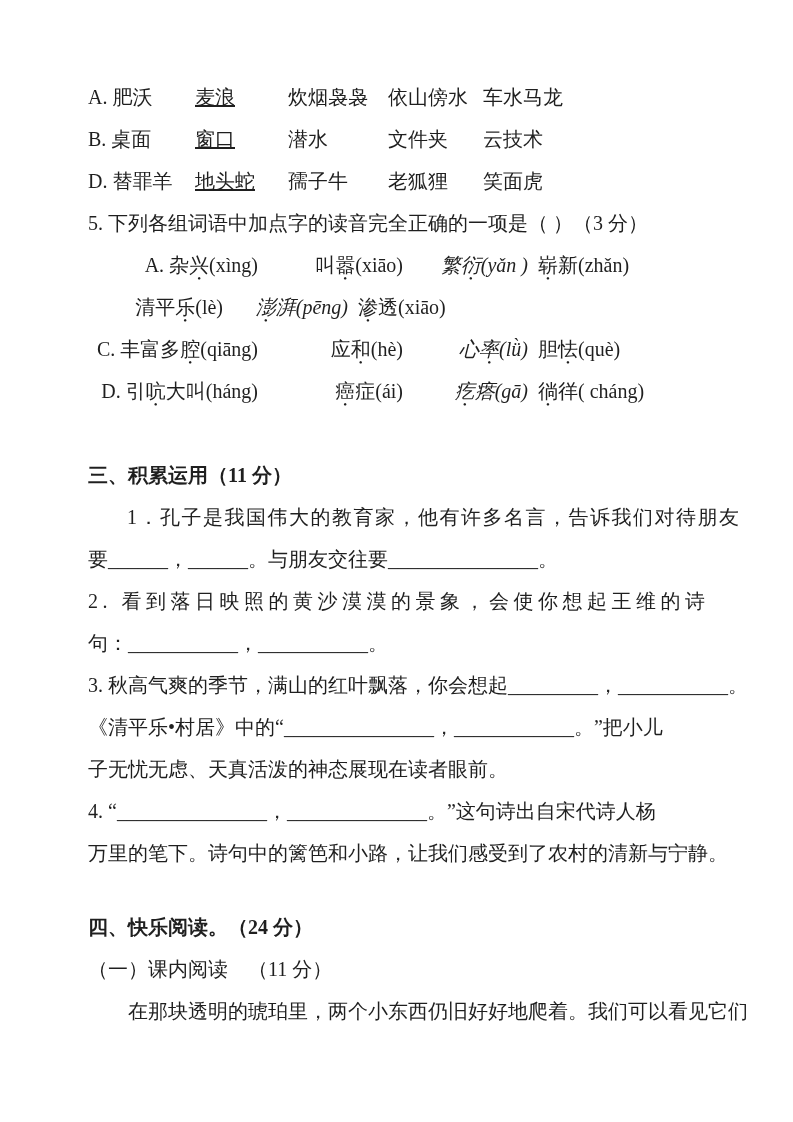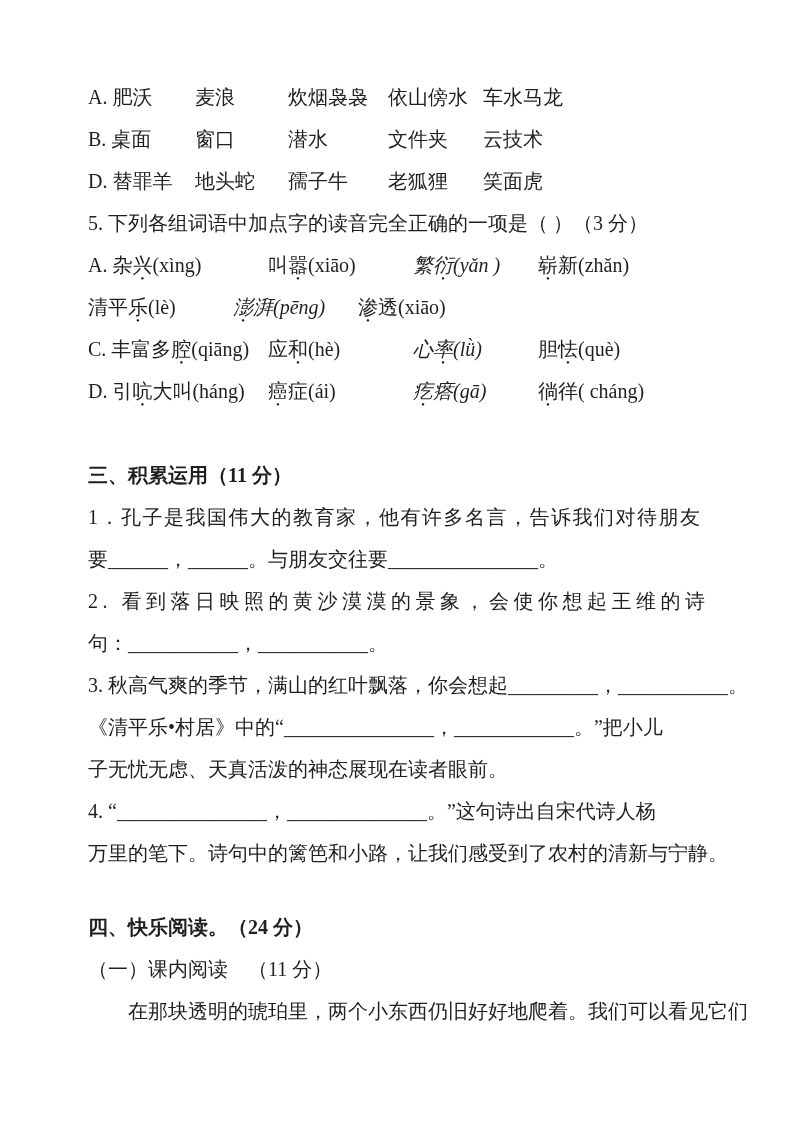--- a/index.html
+++ b/index.html
@@ -23,25 +23,25 @@
     background: #ffffff;
   }
   .row {
     height: 42px;
     line-height: 42px;
     white-space: nowrap;
   }
   
   .wg-row { display: flex; }
   .wg-row .c0 { width: 107px; }
-  .wg-row .c1 { width: 93px; }
+  .wg-row .c1 { width: 93px; text-decoration: underline; }
   .wg-row .c2 { width: 100px; }
   .wg-row .c3 { width: 95px; }
   
-  .q5-row { display: flex; gap: 10px; }
+  .q5-row { display: flex; gap: 10px; text-align: right; }
   .q5-row .i0 { min-width: 170px; }
   .q5-row .i1 { min-width: 135px; }
   .q5-row .i2 { min-width: 115px; font-style: italic; }
   
   .dotchar {
     display: inline-block;
     position: relative;
     line-height: 42px;
   }
   .dotchar::after {
@@ -52,21 +52,21 @@
     top: 29px;
     text-align: center;
     font-size: 11px;
     line-height: 11px;
     color: #1f1f1f;
   }
   .heading { font-weight: bold; }
   .sec3-gap { margin-top: 42px; }
   .sec4-gap { margin-top: 32px; }
   .indent { text-indent: 40px; }
-  .ls1 { letter-spacing: 1.5px; }
+  .ls1 { letter-spacing: 1.5px; margin-left: 39px; }
   .ls4 { letter-spacing: 4.5px; }
 </style>
 </head>
 <body>
 
 <div class="page">
 
   <div class="row wg-row">
     <span class="c0"><span>A.</span> <span>肥沃</span></span>
     <span class="c1">麦浪</span>

